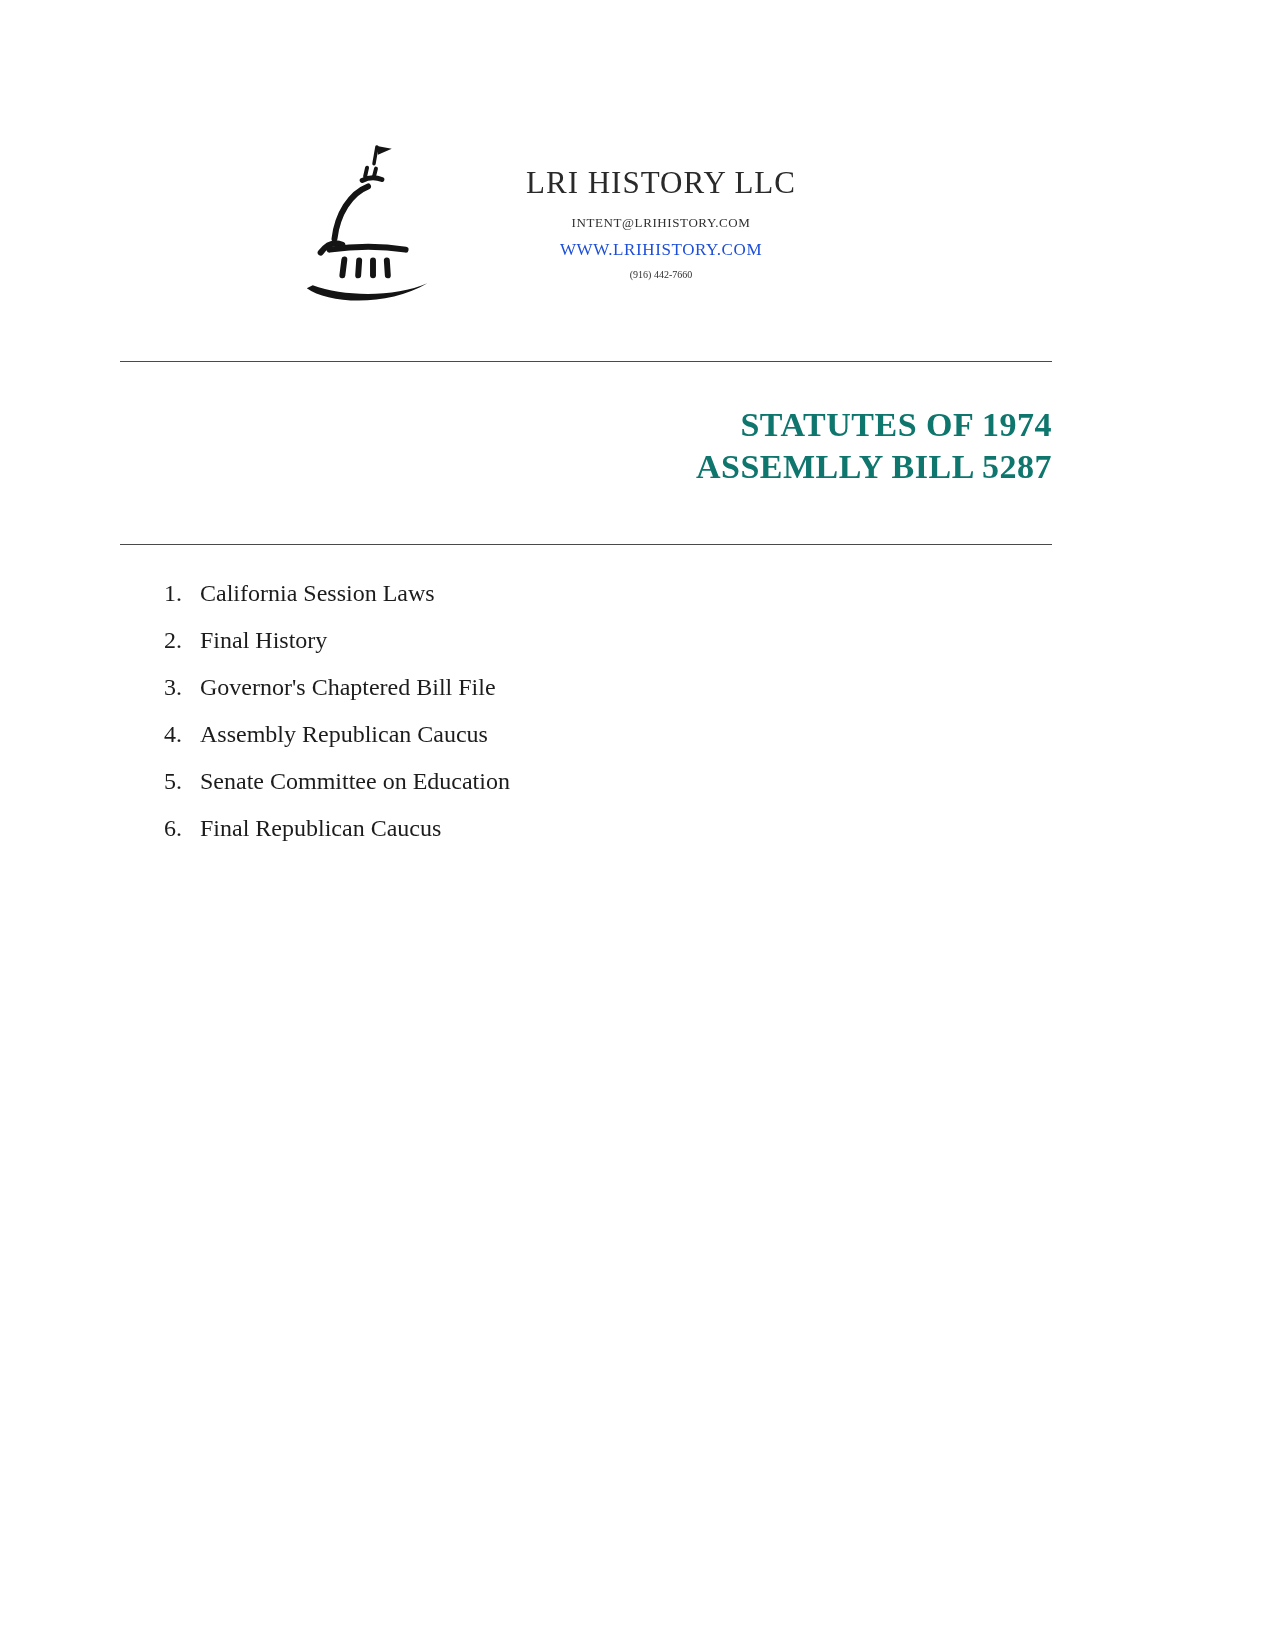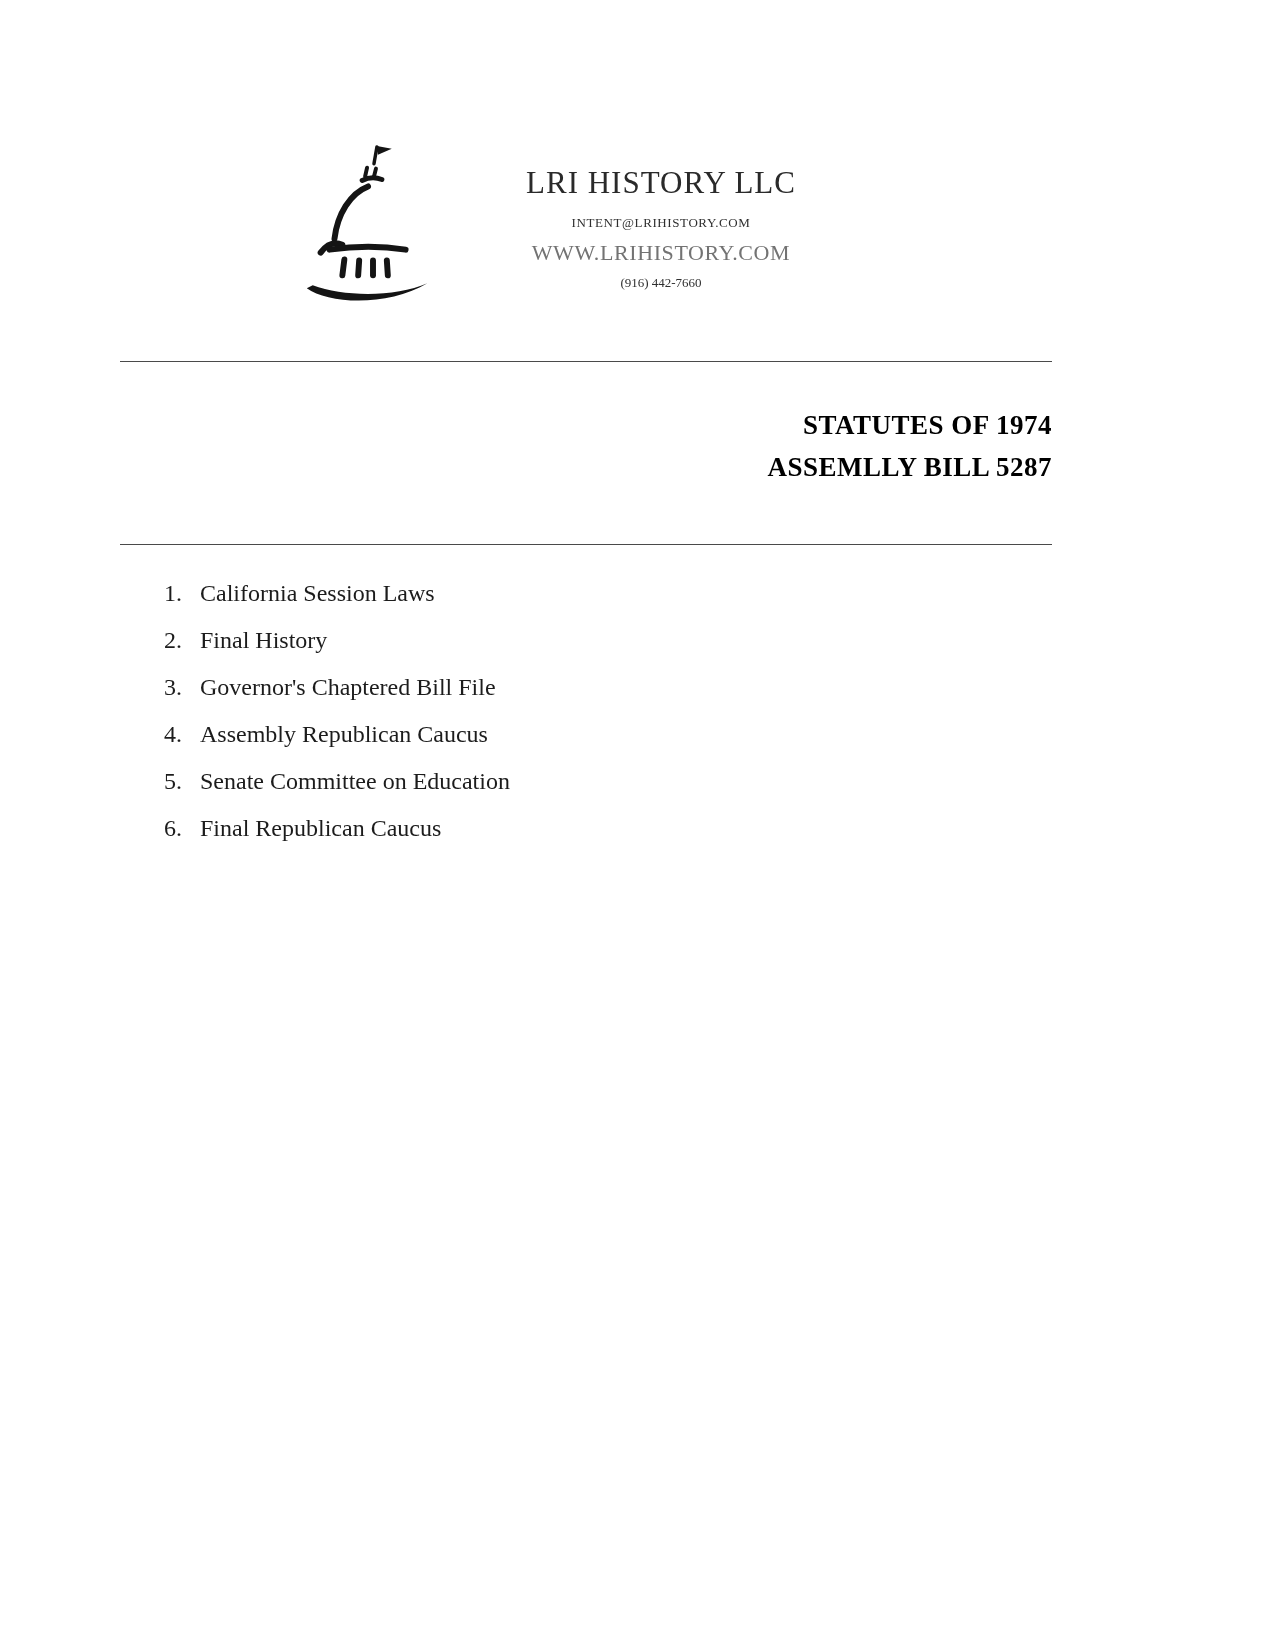--- a/index.html
+++ b/index.html
@@ -46,27 +46,27 @@
     line-height: 1.15;
   }
   .contact-line1 {
     margin-top: 14px;
     font-size: 13px;
     letter-spacing: 0.6px;
     color: #2f2f2f;
   }
   .contact-line2 {
     margin-top: 9px;
-    font-size: 22px;
+    font-size: 17px;
     letter-spacing: 0.6px;
-    color: #737373;
+    color: #1d4ed8;
   }
   .contact-line3 {
     margin-top: 9px;
-    font-size: 13px;
+    font-size: 10px;
     color: #2f2f2f;
   }
 
   
   .divider {
     width: 932px;
     margin-left: 120px;
     border: none;
     border-top: 1.5px solid #4a4a4a;
     height: 0;
@@ -75,23 +75,23 @@
   .divider-2 { margin-top: 56px; }
 
   
   .title-block {
     width: 1052px; 
     margin-top: 42px;
     text-align: right;
   }
   .title-line {
     font-weight: bold;
-    font-size: 27px;
+    font-size: 34px;
     line-height: 42px;
-    color: #000000;
+    color: #0f766e;
     letter-spacing: 0.5px;
     white-space: pre; 
   }
 
   
   .toc {
     margin-left: 120px;
     margin-top: 36px;
   }
   .toc-heading {

